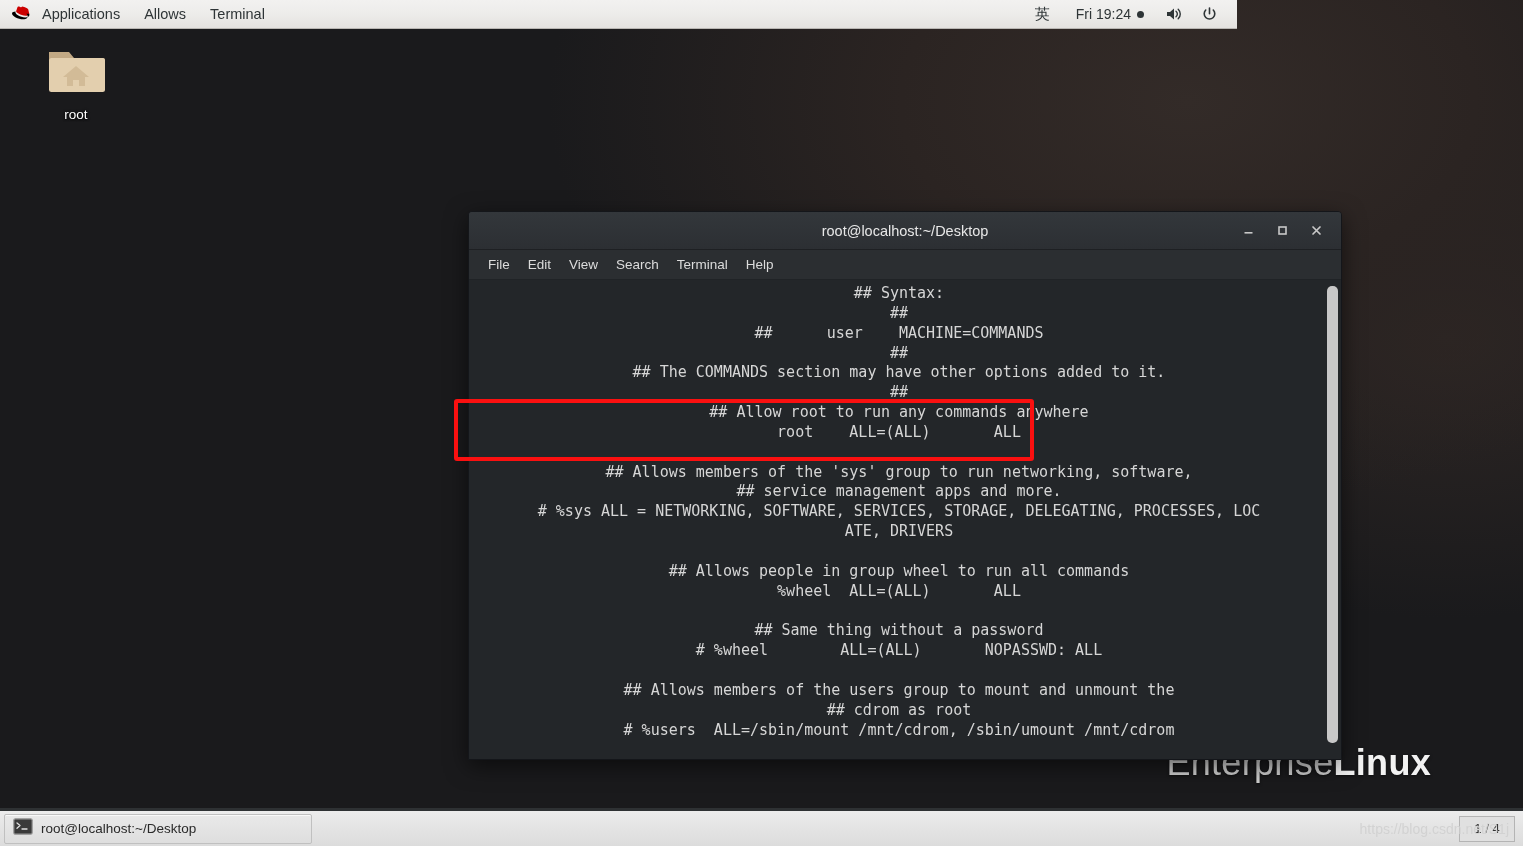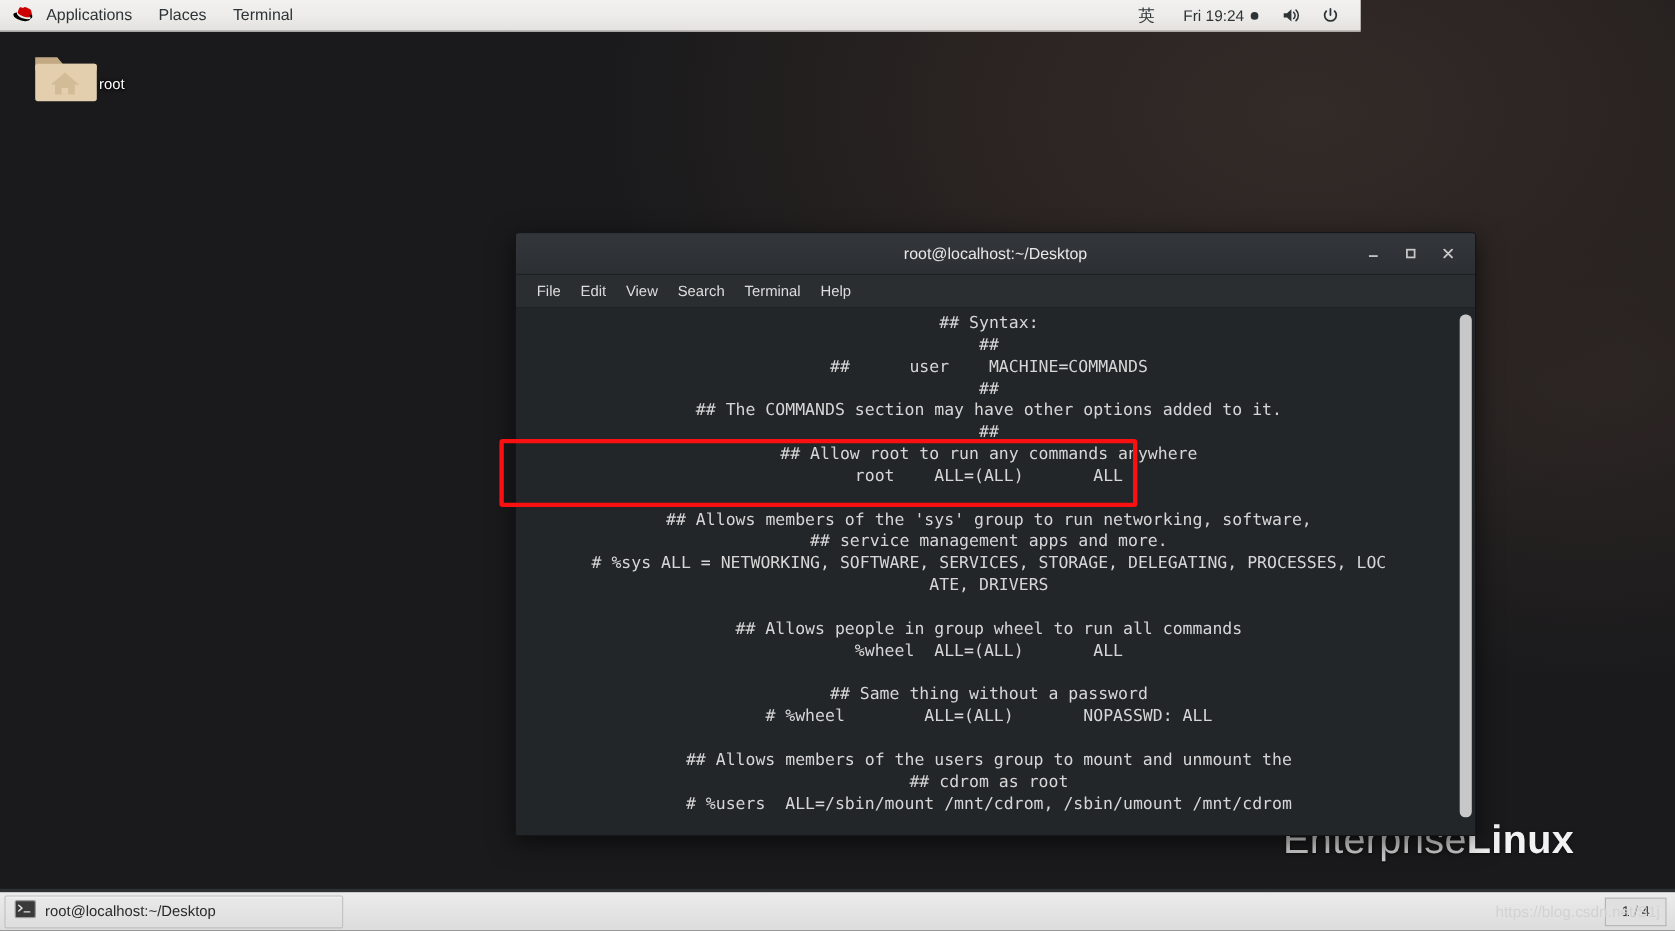--- a/index.html
+++ b/index.html
@@ -48,21 +48,21 @@
 
   .ime-item { font-size: 15px; color: #2e3436; padding: 0 14px; }
   .clock-item { font-size: 14px; color: #2e3436; padding: 0 12px; display:flex; align-items:center; gap:6px;}
   .clock-dot { width:7px; height:7px; border-radius:50%; background:#2e3436; display:inline-block; }
   .tray-icon { padding: 0 9px; display: flex; align-items: center; height: 100%; }
 
   
   .desk-icon {
     position: absolute;
     width: 96px;
-    display: flex; flex-direction: row; align-items: center;
+    display: flex; flex-direction: column; align-items: center;
     cursor: default;
   }
   .desk-icon-label {
     margin-top: 5px;
     font-size: 13.5px;
     color: #ffffff;
     text-shadow: 0 1px 2px rgba(0,0,0,0.9), 0 0 3px rgba(0,0,0,0.8);
     text-align: center;
   }
   #icon-root { left: 28px; top: 44px; }
@@ -241,21 +241,21 @@
       <div class="rh-logo-wrap">
         <svg width="22" height="16" viewBox="0 0 44 32">
           <path d="M27.5 19.5c2.8 0 6.9-.6 6.9-3.9 0-.26-.02-.5-.07-.73l-1.68-7.3c-.39-1.6-.73-2.33-3.56-3.75C26.9 2.7 22.1.8 20.68.8c-1.32 0-1.7 1.7-3.28 1.7-1.52 0-2.64-1.27-4.06-1.27-1.36 0-2.25.93-2.93 2.84 0 0-1.9 5.38-2.15 6.17-.04.14-.06.3-.06.44 0 2.1 8.3 8.8 19.3 8.8z" fill="#cc0000"></path>
           <path d="M34.4 15.6c.39 1.84.39 2.03.39 2.28 0 3.15-3.54 4.9-8.2 4.9-10.52.01-19.75-6.17-19.75-10.24 0-.57.12-1.12.32-1.64C3.6 11.1 0 11.75 0 14.93c0 5.2 12.35 11.62 22.12 11.62 7.5 0 9.38-3.4 9.38-6.07 0-2.1-1.82-4.5-3.1-4.88z" fill="#000000"></path>
         </svg>
       </div>
       <div class="panel-item first">
         <span>Applications</span>
       </div>
       <div class="panel-item">
-        <span>Places</span>
+        <span>Allows</span>
       </div>
       <div class="panel-item">
         <span>Terminal</span>
       </div>
     </div>
 
     <div class="panel-right">
       <div class="panel-item ime-item">
         <span>英</span>
       </div>

